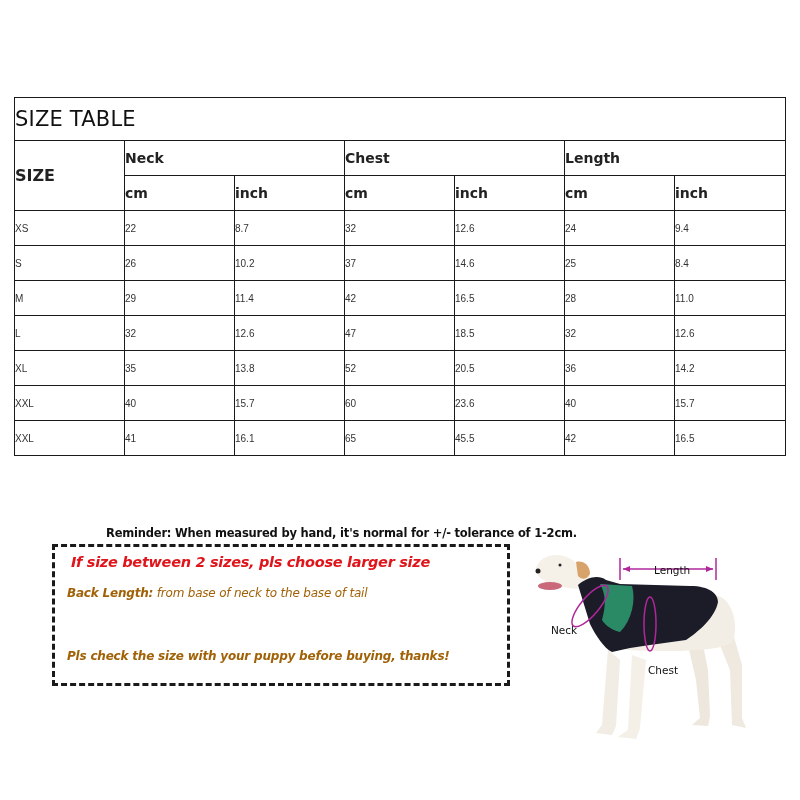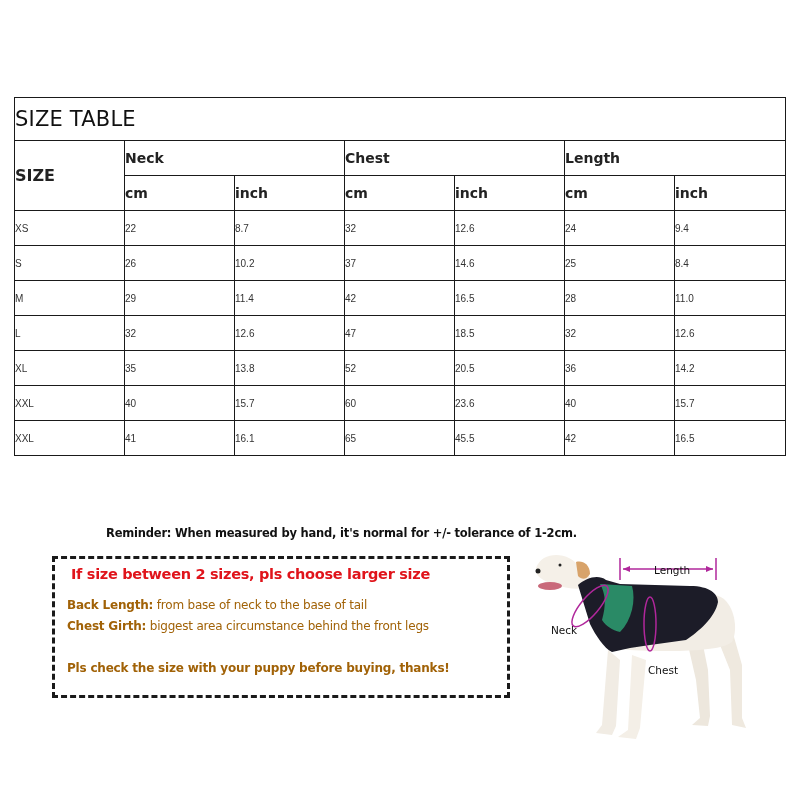--- a/index.html
+++ b/index.html
@@ -5,21 +5,21 @@
   html, body { margin:0; padding:0; background:#ffffff; }
   body { width:800px; height:800px; position:relative; overflow:hidden; font-family:"Liberation Sans", sans-serif; color:#222; }
   .size-table { position:absolute; left:14px; top:97px; width:771px; border-collapse:collapse; table-layout:fixed; }
   .size-table td, .size-table th { border:1.5px solid #1a1a1a; text-align:left; padding:0; }
   .title-cell { height:42px; font-family:"DejaVu Sans", sans-serif; font-size:21px; font-weight:normal; color:#111; letter-spacing:0.2px; }
   .group-cell { height:34px; font-family:"DejaVu Sans", sans-serif; font-size:14px; font-weight:bold; color:#222; }
   .size-head { font-family:"DejaVu Sans", sans-serif; font-size:16px; font-weight:bold; color:#222; }
   .unit-cell { height:34px; font-family:"DejaVu Sans", sans-serif; font-size:14px; font-weight:bold; color:#222; }
   .data-cell { height:34px; font-size:10px; color:#333; }
   .reminder { position:absolute; left:106px; top:526px; font-family:"DejaVu Sans", sans-serif; font-size:11.5px; font-weight:bold; color:#111; white-space:nowrap; letter-spacing:-0.2px; }
-  .note-box { position:absolute; left:52px; top:556px; width:458px; height:142px; border:3px dashed #1a1a1a; box-sizing:border-box; }
+  .note-box { position:absolute; left:52px; top:544px; width:458px; height:142px; border:3px dashed #1a1a1a; box-sizing:border-box;font-style:italic; }
   .note-headline { position:absolute; left:16px; top:7px; font-family:"DejaVu Sans", sans-serif; font-size:14.5px; font-weight:bold; color:#e0141b; white-space:nowrap; letter-spacing:-0.3px; }
   .note-line { position:absolute; left:12px; font-family:"DejaVu Sans", sans-serif; font-size:12px; color:#a16207; white-space:nowrap; letter-spacing:-0.2px; }
   .note-line b { font-weight:bold; }
   .dog-figure { position:absolute; left:520px; top:540px; width:270px; height:260px; }
   .dog-label { position:absolute; font-family:"DejaVu Sans", sans-serif; font-size:10.5px; color:#111; }
 </style>
 </head>
 <body>
 
 <table class="size-table">
@@ -114,21 +114,20 @@
     <td class="data-cell">16.5</td>
   </tr>
 </tbody>
   </table>
 
 <div class="reminder">Reminder: When measured by hand, it's normal for +/- tolerance of 1-2cm.</div>
 
 <div class="note-box">
   <div class="note-headline">If size between  2 sizes, pls choose larger size</div>
   <div class="note-line" style="top:39px"><b>Back Length:</b><span> from base of neck to the base of tail</span></div>
-  <div class="note-line" style="top:60px"><b>Chest Girth:</b><span> biggest area circumstance behind the front legs</span></div>
   <div class="note-line" style="top:102px"><b>Pls check the size with your puppy before buying, thanks!</b><span></span></div>
 </div>
 
 <div class="dog-figure">
   <svg width="270" height="260" viewBox="0 0 270 260">
 
     <path d="M88 110 L82 185 L76 193 L92 195 L96 186 L100 120 Z" fill="#f1ece4"></path>
     <path d="M112 115 L108 190 L98 197 L116 199 L120 188 L126 120 Z" fill="#f4efe7"></path>
     <path d="M168 105 L176 140 L180 178 L172 185 L188 186 L190 176 L188 130 L182 100 Z" fill="#ede7dd"></path>
     <path d="M196 95 L210 130 L212 185 L226 188 L222 178 L222 125 L212 90 Z" fill="#efe9df"></path>

